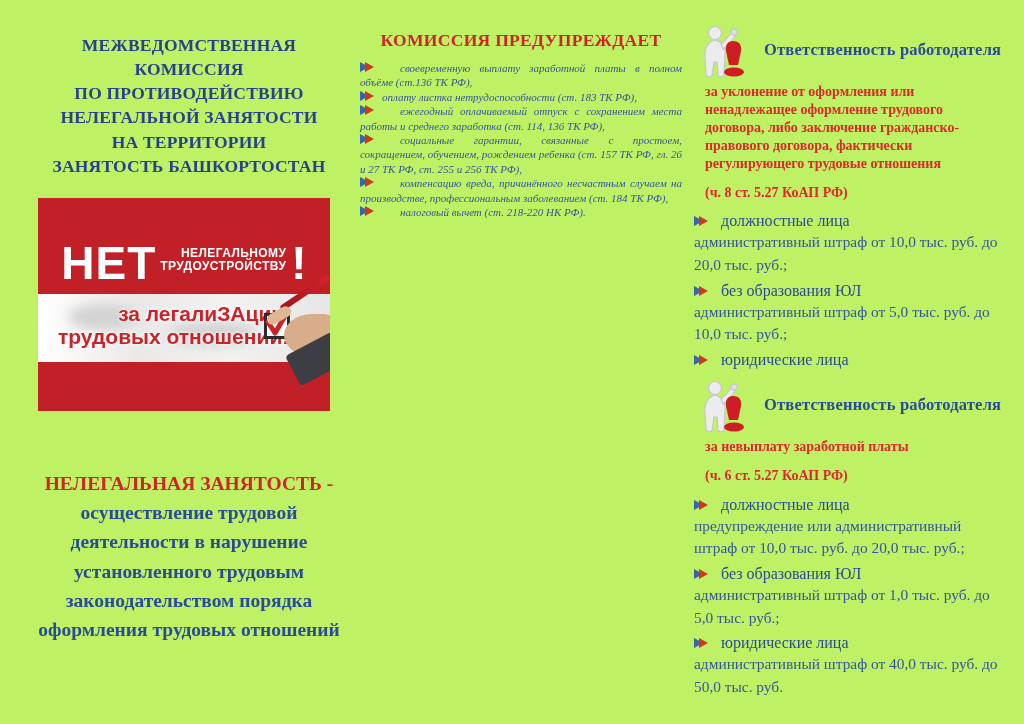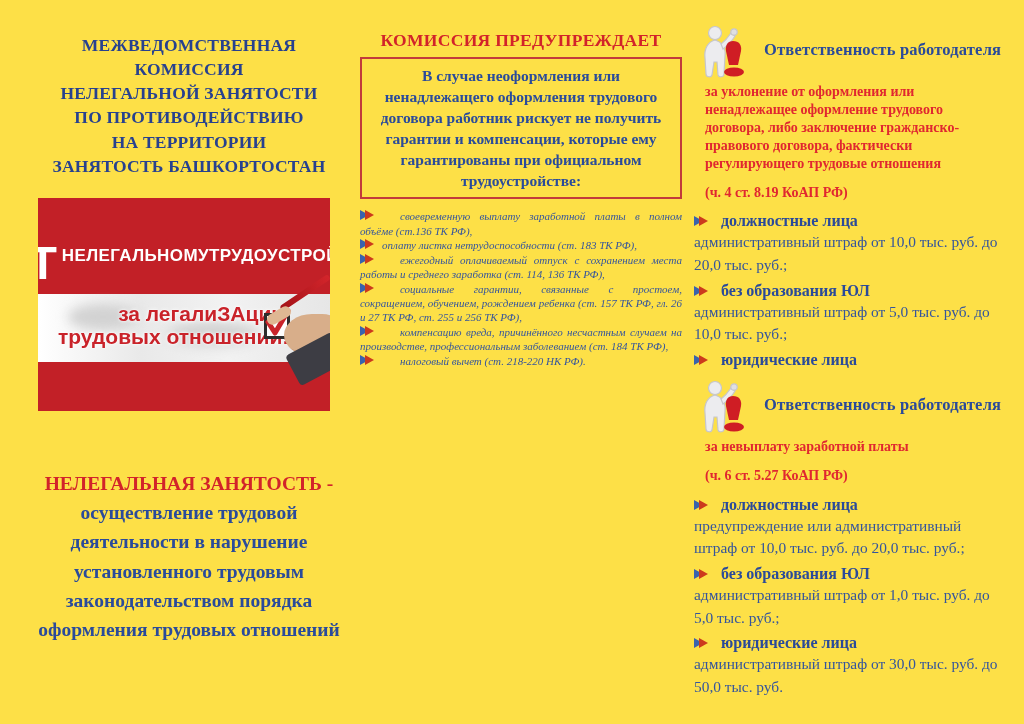--- a/index.html
+++ b/index.html
@@ -1,17 +1,17 @@
 <!DOCTYPE html>
 <html><head>
 <meta charset="utf-8">
 <style>
   html,body{margin:0;padding:0;background:#888;}
   .page{
-    position:relative;width:1024px;height:724px;background:#fde047;
+    position:relative;width:1024px;height:724px;background:#bef264;
     font-family:"Liberation Serif","DejaVu Serif",serif;
     overflow:hidden;margin:0 auto;
   }
   .col{position:absolute;top:0;}
   .col-left{left:30px;width:318px;}
   .col-mid{left:360px;width:322px;}
   .col-right{left:694px;width:312px;}
 
   
   .commission-title{
@@ -22,22 +22,22 @@
     position:relative;margin:20px 0 9px 8px;width:292px;height:213px;
     background:#c22027;font-family:"Liberation Sans","DejaVu Sans",sans-serif;
     overflow:hidden;
     text-align:right;
   }
   .banner-top{
     position:absolute;top:46px;left:0;right:0;
     display:flex;justify-content:center;align-items:flex-start;
   }
   .banner-net{color:#fff;font-weight:bold;font-size:46px;line-height:.85;letter-spacing:1px;}
-  .banner-stack{display:flex;flex-direction:row;margin:3px 0 0 4px;
-    color:#fff;font-weight:bold;font-size:17px;line-height:1.08;letter-spacing:.4px;}
+  .banner-stack{display:flex;flex-direction:column;margin:3px 0 0 4px;
+    color:#fff;font-weight:bold;font-size:12px;line-height:1.08;letter-spacing:.4px;}
   .banner-bang{color:#fff;font-weight:bold;font-size:46px;line-height:.85;margin-left:5px;}
   .banner-band{
     position:absolute;top:96px;left:0;right:0;height:68px;
     background:linear-gradient(90deg,#ffffff 0%,#e9e9e9 35%,#f2f2f2 65%,#e6e6e6 100%);
   }
   .band-blur1,.band-blur2{position:absolute;border-radius:50%;background:#d2d2d2;filter:blur(6px);}
   .band-blur1{left:30px;top:10px;width:70px;height:26px;}
   .band-blur2{left:130px;top:28px;width:90px;height:24px;}
   .banner-slogan{
     position:absolute;left:20px;top:8px;color:#c9232a;font-weight:bold;
@@ -92,34 +92,34 @@
 
   
   .resp-section{margin-top:24px;}
   .resp-section.second{margin-top:10px;}
   .sec-head{display:flex;align-items:center;}
   .sec-head h3{margin:0 0 4px 8px;color:#2a4a9a;font-size:16.5px;font-weight:bold;letter-spacing:.2px;}
   .person-icon{flex:0 0 auto;}
   .sub,.law{color:#e02730;font-weight:bold;font-size:14px;line-height:1.28;margin:11px;}
   .sub{margin-top:3px;}
   .entries{margin-top:6px;}
-  .entry .cat{color:#2a4a9a;font-weight:bold;font-size:16px;margin-top:5px;}
+  .entry .cat{color:#2a4a9a;font-weight:normal;font-size:16px;margin-top:5px;}
   .entry .cat .arr{margin-right:13px;}
   .entry .fine{color:#35559c;font-size:15.4px;line-height:1.47;margin-top:1px;}
 </style>
 </head>
 <body>
 
 <div class="page">
 
   <div class="col col-left">
     <h1 class="commission-title">
       <div>МЕЖВЕДОМСТВЕННАЯ КОМИССИЯ</div>
+      <div>ПО ПРОТИВОДЕЙСТВИЮ</div>
       <div>НЕЛЕГАЛЬНОЙ ЗАНЯТОСТИ</div>
-      <div>ПО ПРОТИВОДЕЙСТВИЮ</div>
       <div>НА ТЕРРИТОРИИ</div>
       <div>ЗАНЯТОСТЬ БАШКОРТОСТАН</div>
     </h1>
 
     <div class="banner">
       <div class="banner-top">
         <span class="banner-net">НЕТ</span>
         <span class="banner-stack">
           <span>НЕЛЕГАЛЬНОМУ</span>
           <span>ТРУДОУСТРОЙСТВУ</span>
@@ -147,21 +147,20 @@
 
     <p class="definition">
       <span class="term">НЕЛЕГАЛЬНАЯ ЗАНЯТОСТЬ -</span>
       <span>осуществление трудовой деятельности в нарушение установленного трудовым законодательством порядка оформления трудовых отношений</span>
     </p>
   </div>
 
   <div class="col col-mid">
     <h2 class="mid-header">КОМИССИЯ ПРЕДУПРЕЖДАЕТ</h2>
 
-    <div class="warnbox">В случае неоформления или ненадлежащего оформления трудового договора работник рискует не получить гарантии и компенсации, которые ему гарантированы при официальном трудоустройстве:</div>
 
     <ul class="benefits">
       <li><span class="arr"><i class="a1"></i><i class="a2"></i></span><span>своевременную выплату заработной платы в полном объёме (ст.136 ТК РФ),</span></li>
       <li class="tight"><span class="arr"><i class="a1"></i><i class="a2"></i></span><span>оплату листка нетрудоспособности (ст. 183 ТК РФ),</span></li>
       <li><span class="arr"><i class="a1"></i><i class="a2"></i></span><span>ежегодный оплачиваемый отпуск с сохранением места работы и среднего заработка (ст. 114, 136 ТК РФ),</span></li>
       <li><span class="arr"><i class="a1"></i><i class="a2"></i></span><span>социальные гарантии, связанные с простоем, сокращением, обучением, рождением ребенка (ст. 157 ТК РФ, гл. 26 и 27 ТК РФ, ст. 255 и 256 ТК РФ),</span></li>
       <li><span class="arr"><i class="a1"></i><i class="a2"></i></span><span>компенсацию вреда, причинённого несчастным случаем на производстве, профессиональным заболеванием (ст. 184 ТК РФ),</span></li>
       <li><span class="arr"><i class="a1"></i><i class="a2"></i></span><span>налоговый вычет (ст. 218-220 НК РФ).</span></li>
     </ul>
   </div>
@@ -178,21 +177,21 @@
             <circle cx="40" cy="8" r="3.2" fill="#dfdfe2"></circle>
           </g>
           <g fill="#cf1d24">
             <path d="M39 17 C45 17 48 21 47 27 L44 41 L35 41 L32 27 C31 21 34 17 39 17 Z"></path>
             <ellipse cx="40" cy="48" rx="10" ry="4.5"></ellipse>
           </g>
         </svg>
         <h3>Ответственность работодателя</h3>
       </div>
       <p class="sub">за уклонение от оформления или ненадлежащее оформление трудового договора, либо заключение гражданско-правового договора, фактически регулирующего трудовые отношения</p>
-      <p class="law">(ч. 4 ст. 8.19 КоАП РФ)</p>
+      <p class="law">(ч. 8 ст. 5.27 КоАП РФ)</p>
       <div class="entries">
         <div class="entry">
           <div class="cat"><span class="arr"><i class="a1"></i><i class="a2"></i></span><span>должностные лица</span></div>
           <div class="fine">административный штраф от 10,0 тыс. руб. до 20,0 тыс. руб.;</div>
         </div>
         <div class="entry">
           <div class="cat"><span class="arr"><i class="a1"></i><i class="a2"></i></span><span>без образования ЮЛ</span></div>
           <div class="fine">административный штраф от 5,0 тыс. руб. до 10,0 тыс. руб.;</div>
         </div>
         <div class="entry">
@@ -223,19 +222,19 @@
         <div class="entry">
           <div class="cat"><span class="arr"><i class="a1"></i><i class="a2"></i></span><span>должностные лица</span></div>
           <div class="fine">предупреждение или административный штраф от 10,0 тыс. руб. до 20,0 тыс. руб.;</div>
         </div>
         <div class="entry">
           <div class="cat"><span class="arr"><i class="a1"></i><i class="a2"></i></span><span>без образования ЮЛ</span></div>
           <div class="fine">административный штраф от 1,0 тыс. руб. до 5,0 тыс. руб.;</div>
         </div>
         <div class="entry">
           <div class="cat"><span class="arr"><i class="a1"></i><i class="a2"></i></span><span>юридические лица</span></div>
-          <div class="fine">административный штраф от 30,0 тыс. руб. до 50,0 тыс. руб.</div>
+          <div class="fine">административный штраф от 40,0 тыс. руб. до 50,0 тыс. руб.</div>
         </div>
       </div>
     </section>
   </div>
 
 </div>
 
 </body></html>

